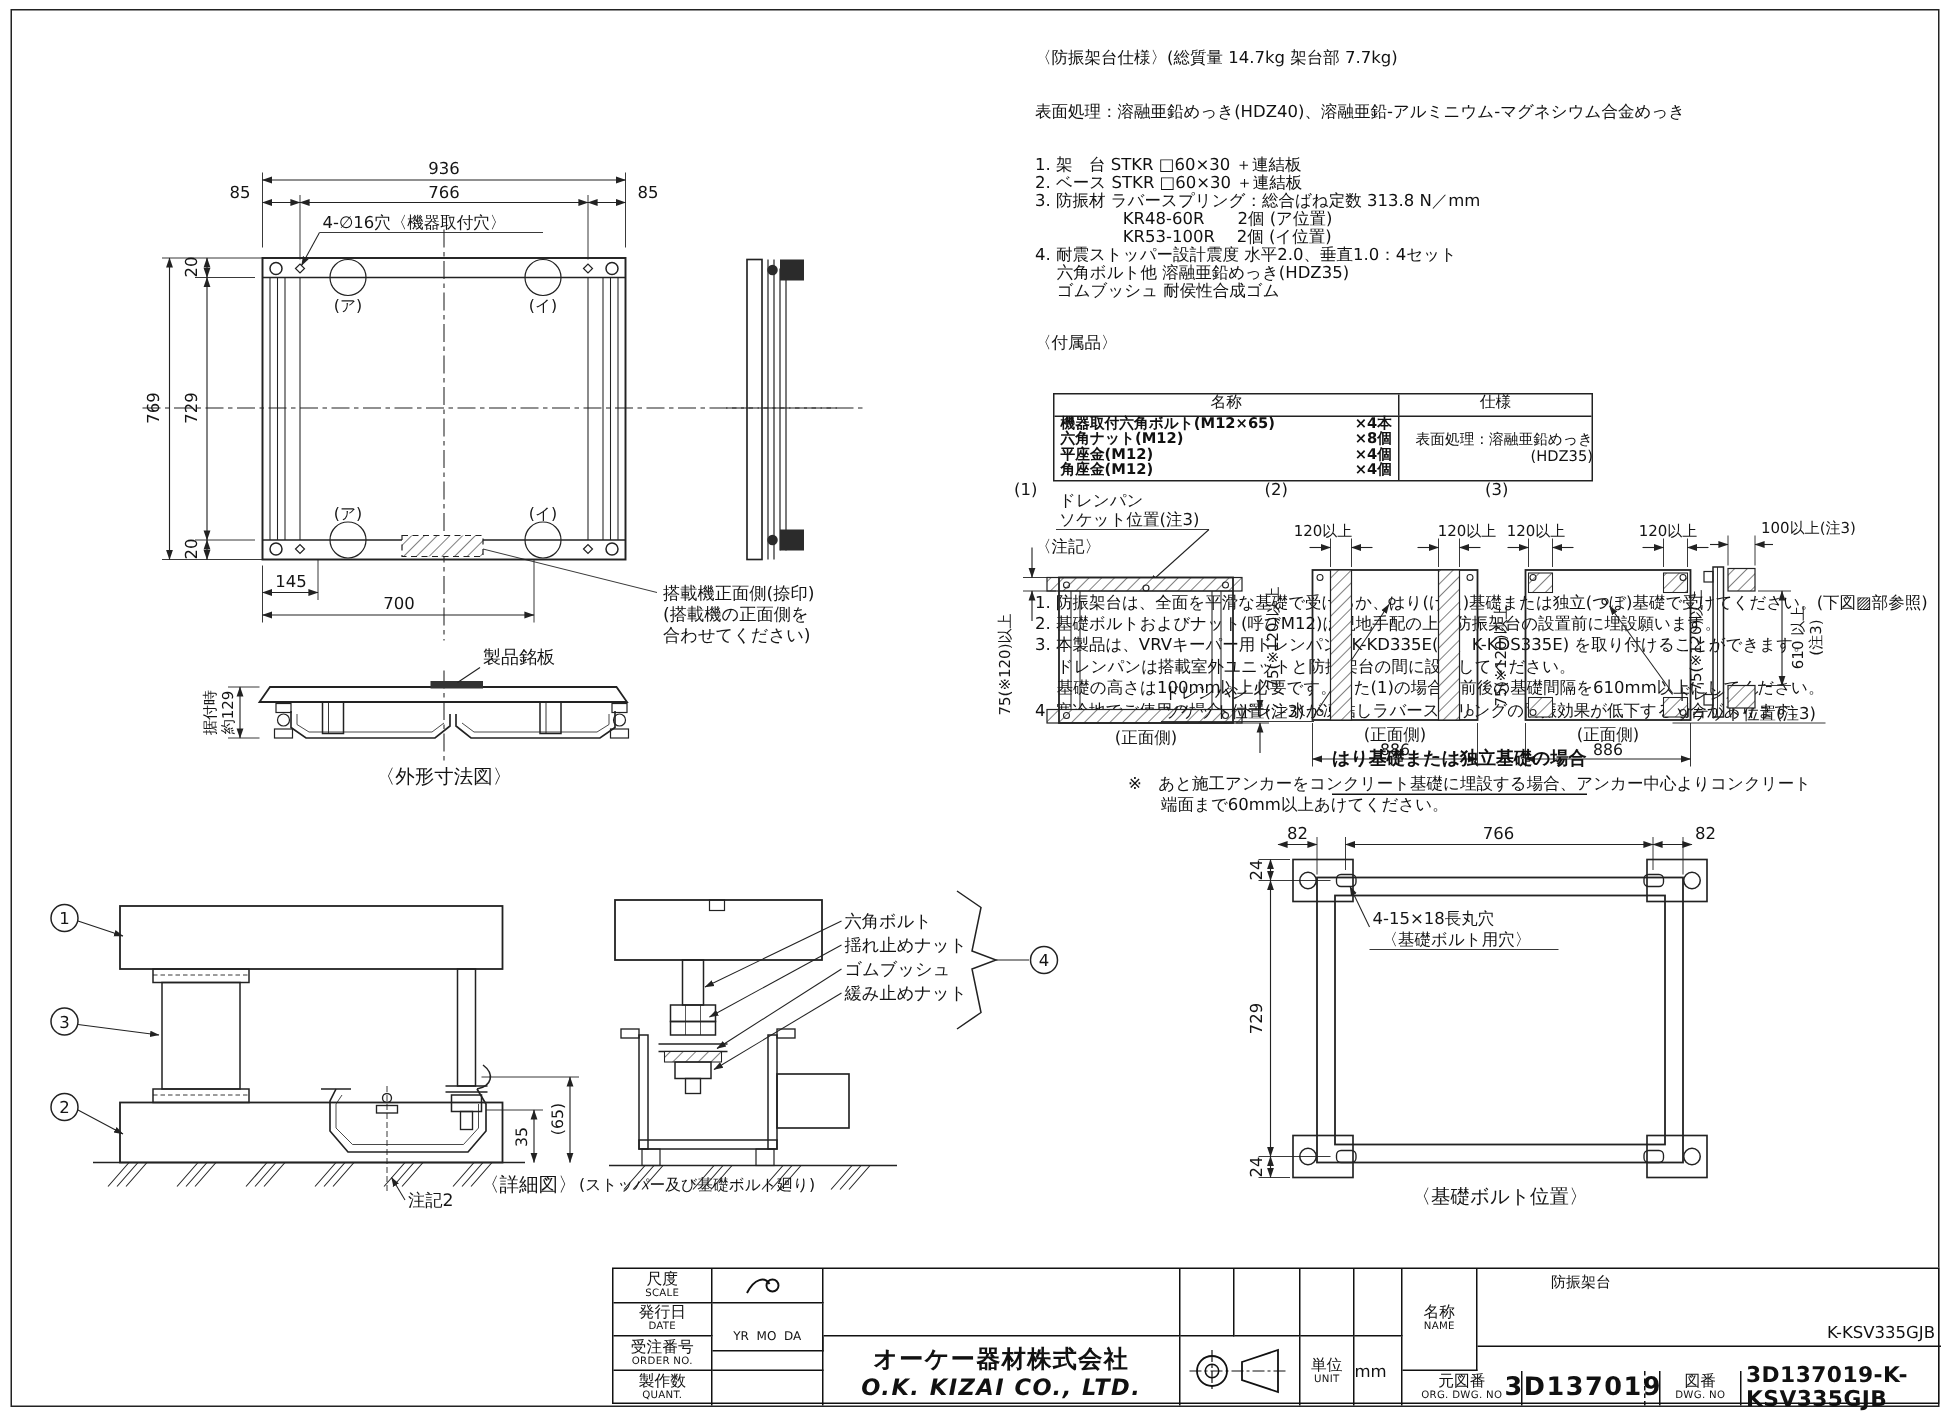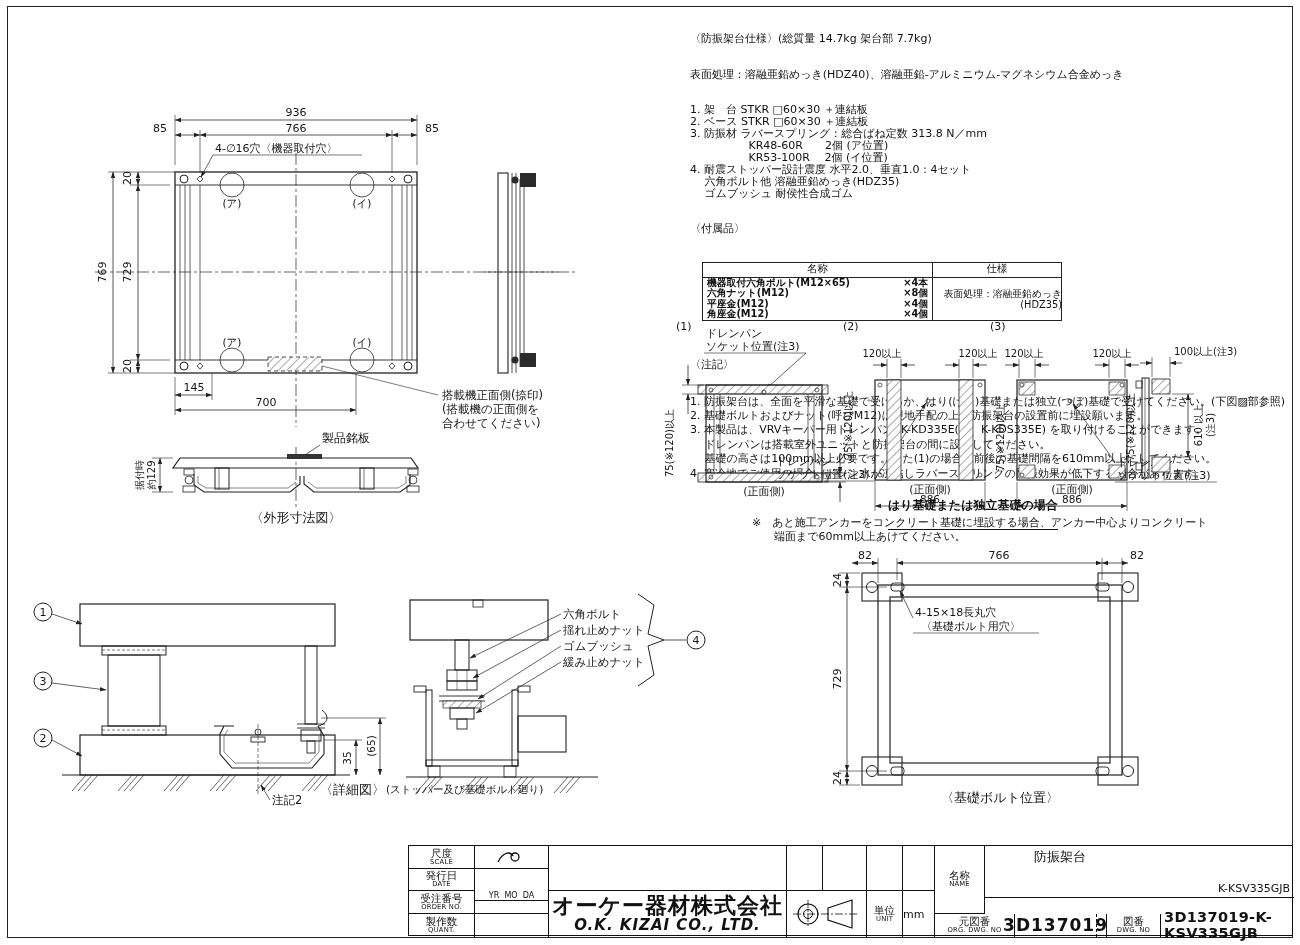--- a/index.html
+++ b/index.html
@@ -26,26 +26,26 @@
   .hari{position:absolute;left:888px;top:497px;font-size:12px;font-weight:bold;
         border-bottom:1.2px solid #111;padding-bottom:15px;}
   .anchor-note{position:absolute;left:752px;top:516px;font-size:11px;line-height:13.5px;white-space:pre;}
   
   .tb{position:absolute;left:408px;top:845px;width:885px;height:91px;border:1.5px solid #111;box-sizing:border-box;background:#fff;}
   .cell{position:absolute;box-sizing:border-box;border-right:1px solid #111;border-bottom:1px solid #111;}
   .lbl{display:flex;flex-direction:column;align-items:center;justify-content:center;text-align:center;}
   .lbl .jp{font-size:10.5px;line-height:11px;}
   .lbl .en{font-size:6.8px;line-height:7.5px;letter-spacing:0.2px;}
   .company{display:flex;flex-direction:column;align-items:center;justify-content:center;}
-  .company .cjp{font-size:22px;font-weight:800;letter-spacing:1px;line-height:22px;}
+  .company .cjp{font-size:16px;font-weight:800;letter-spacing:1px;line-height:22px;}
   .company .cen{font-size:15px;font-weight:800;font-style:italic;letter-spacing:1px;line-height:17px;}
   .bigno{display:flex;align-items:center;justify-content:center;font-size:17px;font-weight:bold;letter-spacing:1px;}
   .dwgno{display:flex;align-items:center;justify-content:center;padding-left:3px;font-size:14.5px;font-weight:bold;letter-spacing:0.3px;}
   .namecell{position:relative;}
-  .nm-main{position:absolute;left:4px;top:2px;font-size:13px;padding-left:45px;}
+  .nm-main{position:absolute;left:4px;top:2px;font-size:10px;padding-left:45px;}
   .nm-model{position:absolute;right:4px;bottom:2px;font-size:11px;}
 </style>
 </head>
 <body>
 
 <div class="sheet"></div>
 
 <div id="right-col">
   <div class="t">〈防振架台仕様〉(総質量 14.7kg 架台部 7.7kg)</div>
   <div class="t">表面処理：溶融亜鉛めっき(HDZ40)、溶融亜鉛-アルミニウム-マグネシウム合金めっき</div>
@@ -559,21 +559,21 @@
   <div class="cell" style="left:66px;top:0;width:74px;height:22.5px">
     <svg width="30" height="20" style="position:absolute;left:20px;top:1px">
       <path d="M3,15 C8,5 15,4 18,9" stroke="#111" stroke-width="1.3" fill="none"></path>
       <circle cx="20" cy="10" r="4" stroke="#111" stroke-width="1.3" fill="none"></circle>
     </svg>
   </div>
   <div class="cell lbl" style="left:0;top:22.5px;width:66px;height:22.5px">
     <span class="jp">発行日</span>
       <span class="en">DATE</span>
   </div>
-  <div class="cell" style="left:66px;top:22.5px;width:74px;height:32px;font-size:8px;display:flex;align-items:flex-end;justify-content:center;padding-top:2px">
+  <div class="cell" style="left:66px;top:22.5px;width:74px;height:32px;font-size:8px;display:flex;align-items:flex-start;justify-content:center;padding-top:17px">
     <span style="white-space:pre">YR  MO  DA</span>
   </div>
   <div class="cell lbl" style="left:0;top:45px;width:66px;height:22.5px">
     <span class="jp">受注番号</span>
       <span class="en">ORDER NO.</span>
   </div>
   <div class="cell" style="left:66px;top:45px;width:74px;height:22.5px"></div>
   <div class="cell lbl" style="left:0;top:67.5px;width:66px;height:23.5px;border-bottom:none">
     <span class="jp">製作数</span>
       <span class="en">QUANT.</span>

